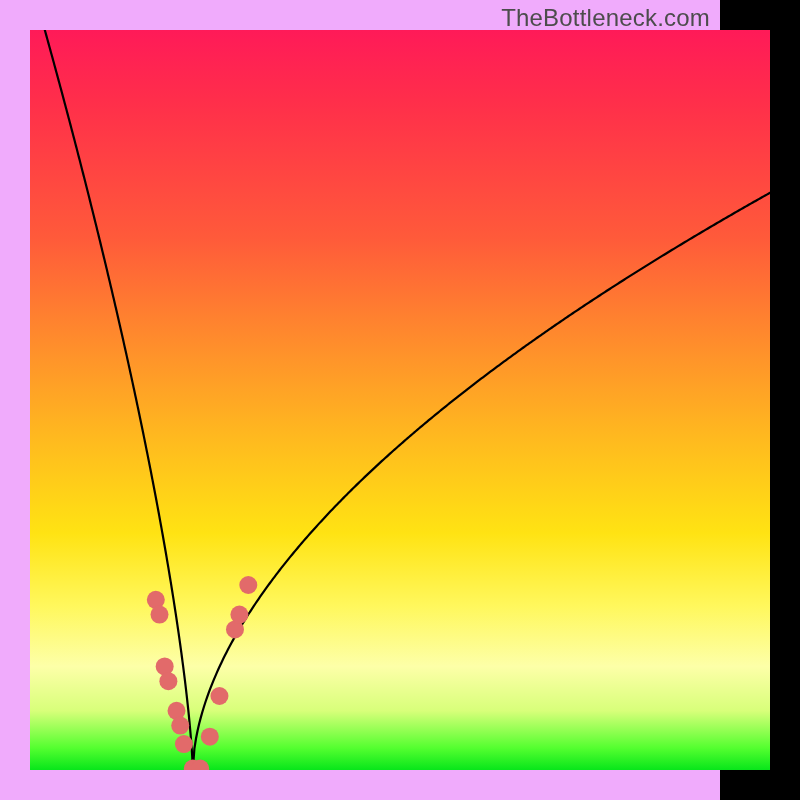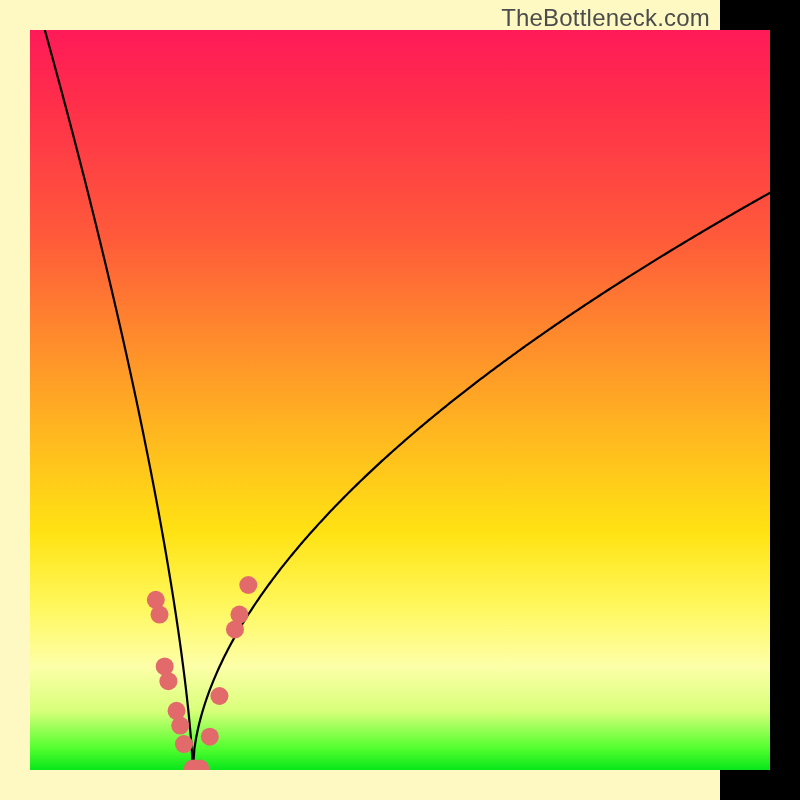--- a/index.html
+++ b/index.html
@@ -8,21 +8,21 @@
     width: 800px;
     height: 800px;
     overflow: hidden;
     background: #000;
     font-family: Arial, Helvetica, sans-serif;
   }
   .frame {
     position: relative;
     width: 720px;
     height: 800px;
-    background: #fef9c3;
+    background: #f0abfc;
   }
   .watermark {
     position: absolute;
     top: 4px;
     right: 10px;
     color: #4c4c4c;
     font-size: 24px;
     font-weight: 400;
     letter-spacing: 0.2px;
     z-index: 10;

